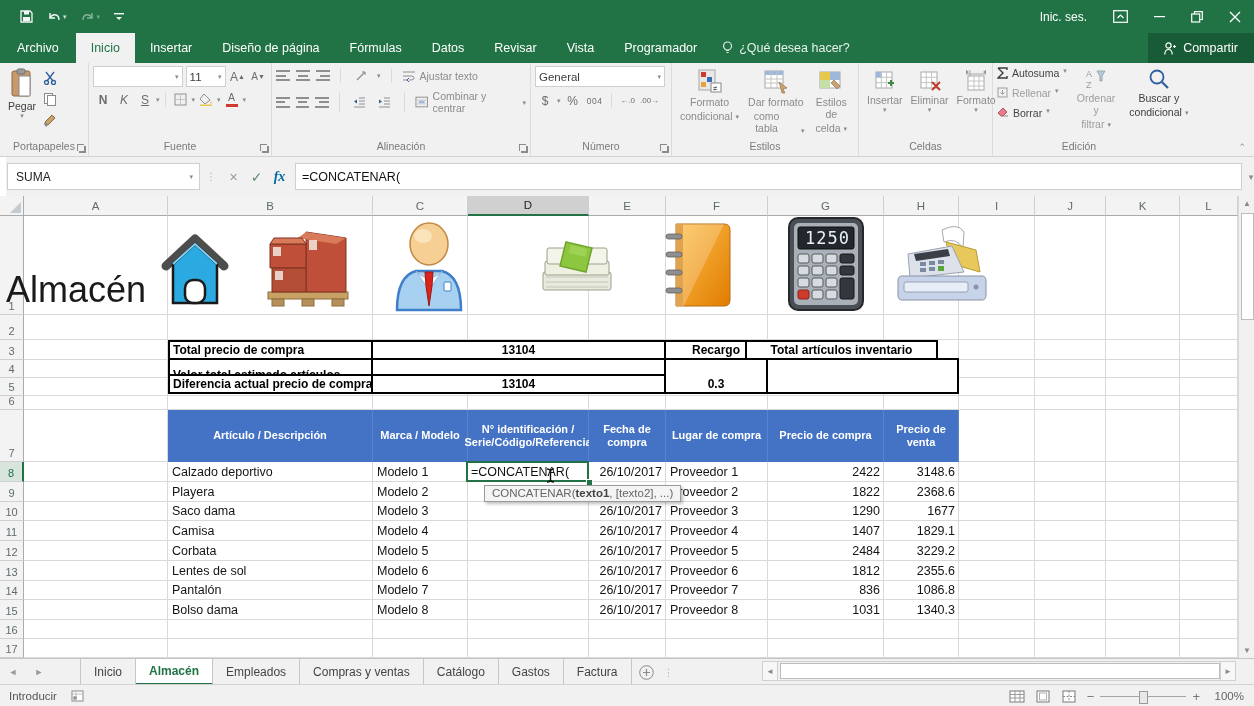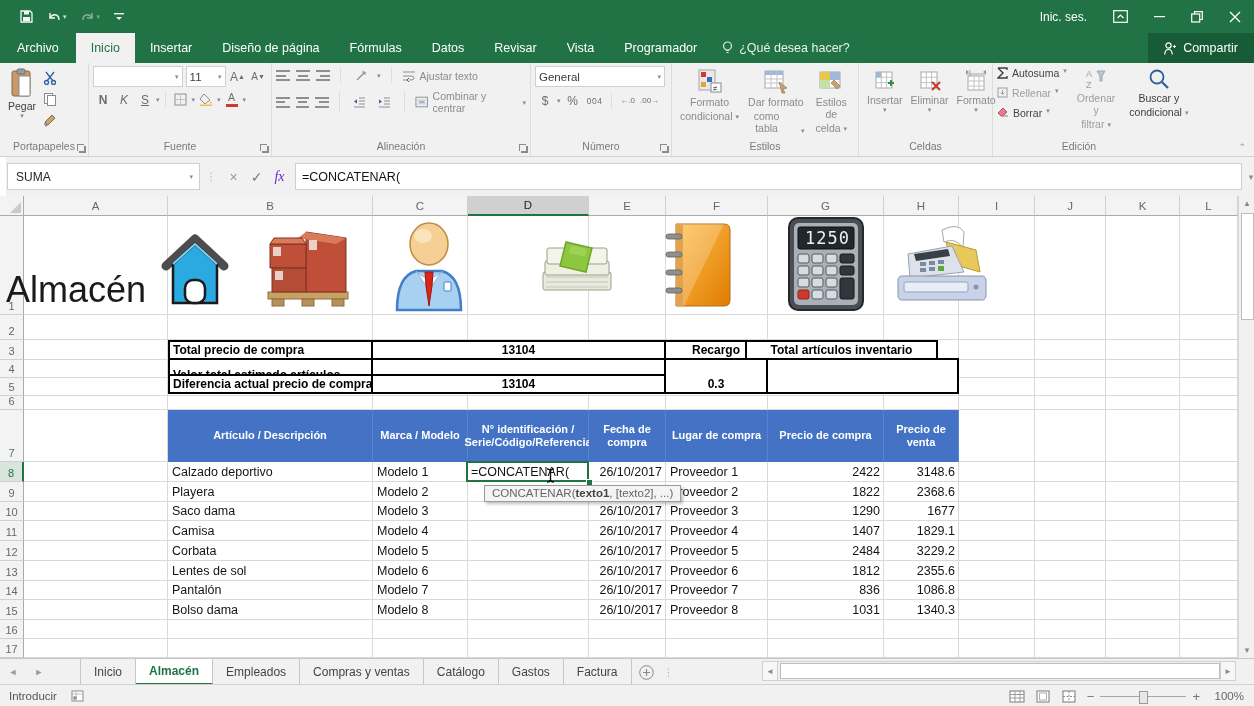--- a/index.html
+++ b/index.html
@@ -556,21 +556,21 @@
   </div>
 
   <div id="fbar">
     <div id="namebox">
       <span>SUMA</span>
       <span class="dd">▾</span>
     </div>
     <span class="fb-dots">⋮</span>
     <span class="fb-btn">×</span>
     <span class="fb-btn" style="color:#5d8a68;">✓</span>
-    <span class="fb-btn" style="font-family:'Liberation Serif',serif;font-style:italic;color:#6d28d9;">fx</span>
+    <span class="fb-btn" style="font-family:'Liberation Serif',serif;font-style:italic;color:#0369a1;font-weight:bold;">fx</span>
     <div id="finput">
       <span>=CONCATENAR(</span>
     </div>
     <span id="fchev">▾</span>
   </div>
 
   <div id="grid">
     <div id="gridcorner"></div>
     <div id="gridlines">
         <div class="gl" style="left: 167px; top: 20px; width: 1px; height: 442px;"></div>

